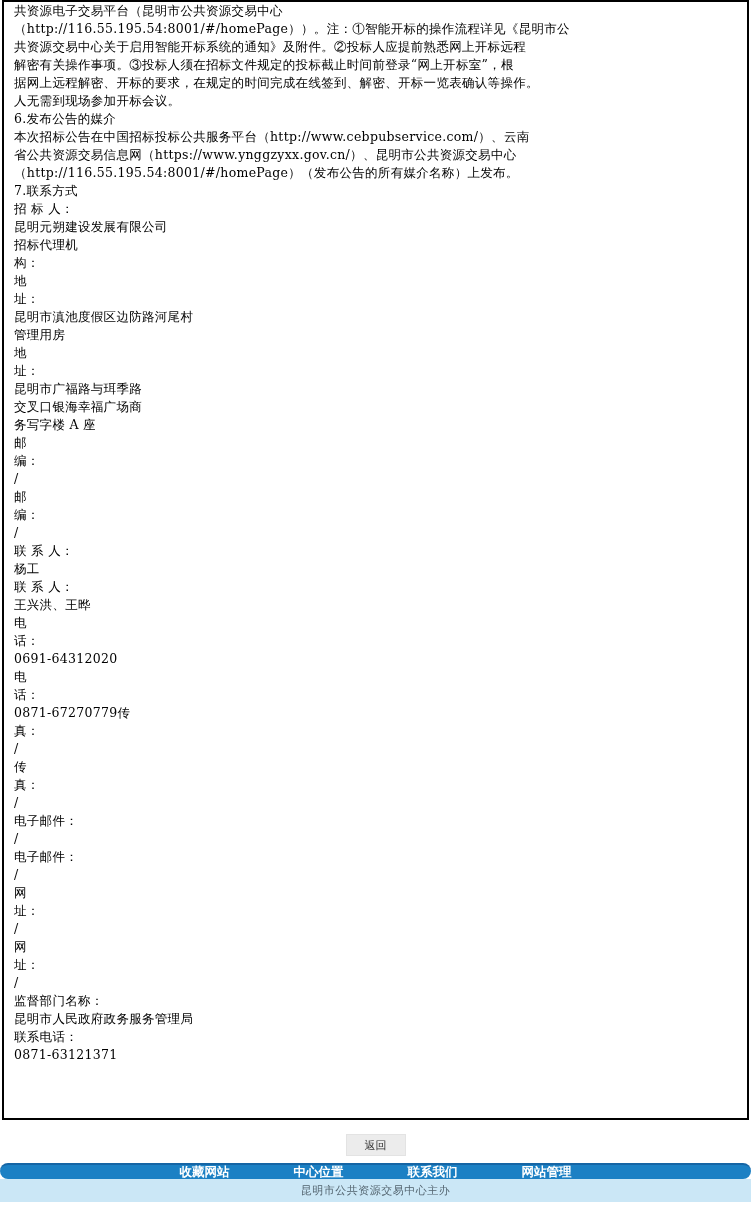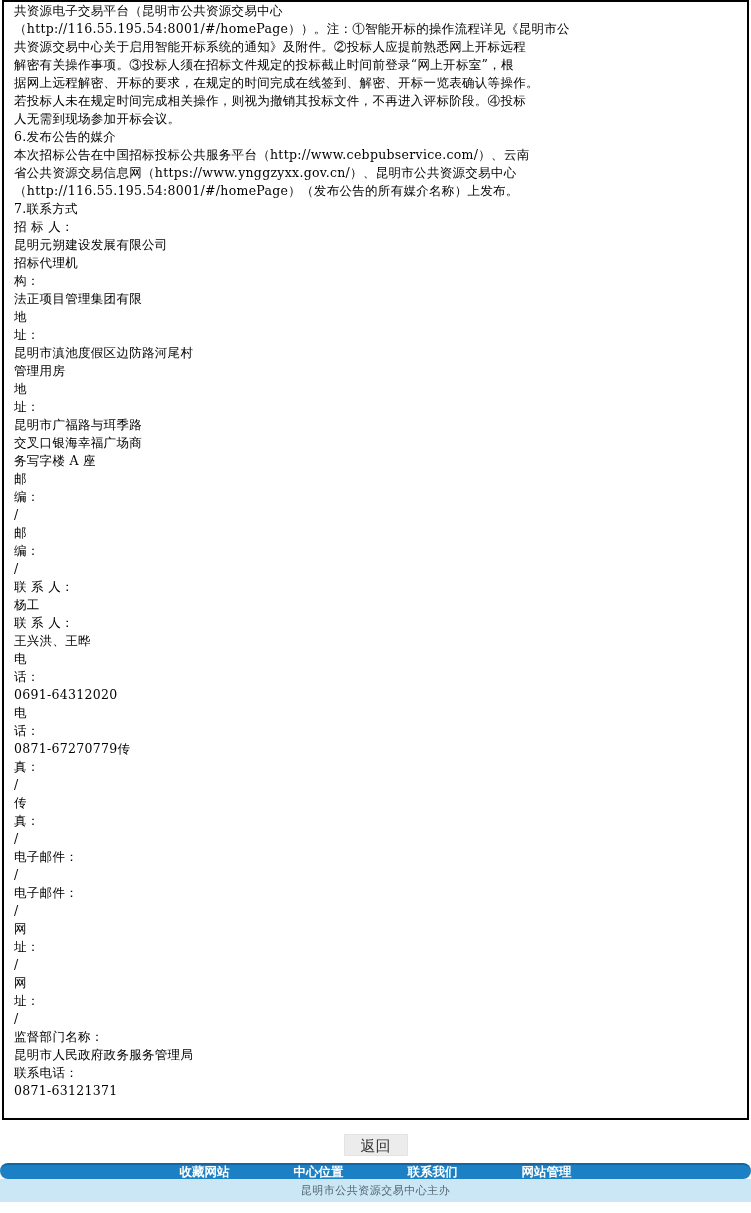--- a/index.html
+++ b/index.html
@@ -35,21 +35,21 @@
     height: 22px;
   }
   .back-btn {
     display: inline-block;
     min-width: 60px;
     height: 22px;
     line-height: 22px;
     background: var(--button_bg, #ececec);
     border: 1px solid #e3e3e3;
     color: #333;
-    font-size: 15px;
+    font-size: 11px;
     font-family: "DejaVu Serif", "Liberation Serif", serif;
     text-align: center;
     padding: 0 16px;
     cursor: pointer;
   }
   .footer-nav {
     margin-top: 7px;
     height: 16px;
     background: var(--nav_bar, #1b80c4);
     border-top: 2px solid var(--nav_bar_top, #1565a5);
@@ -87,32 +87,30 @@
 <body>
 
 <div class="page">
 
   <div class="content-box">
       <div class="content-line">共资源电子交易平台（昆明市公共资源交易中心</div>
       <div class="content-line">（http://116.55.195.54:8001/#/homePage））。注：①智能开标的操作流程详见《昆明市公</div>
       <div class="content-line">共资源交易中心关于启用智能开标系统的通知》及附件。②投标人应提前熟悉网上开标远程</div>
       <div class="content-line">解密有关操作事项。③投标人须在招标文件规定的投标截止时间前登录“网上开标室”，根</div>
       <div class="content-line">据网上远程解密、开标的要求，在规定的时间完成在线签到、解密、开标一览表确认等操作。</div>
-      <div class="content-line">若投标人未在规定时间完成相关操作，则视为撤销其投标文件，不再进入评标阶段。④投标</div>
       <div class="content-line">人无需到现场参加开标会议。</div>
       <div class="content-line">6.发布公告的媒介</div>
       <div class="content-line">本次招标公告在中国招标投标公共服务平台（http://www.cebpubservice.com/）、云南</div>
       <div class="content-line">省公共资源交易信息网（https://www.ynggzyxx.gov.cn/）、昆明市公共资源交易中心</div>
       <div class="content-line">（http://116.55.195.54:8001/#/homePage）（发布公告的所有媒介名称）上发布。</div>
       <div class="content-line">7.联系方式</div>
       <div class="content-line">招 标 人：</div>
       <div class="content-line">昆明元朔建设发展有限公司</div>
       <div class="content-line">招标代理机</div>
       <div class="content-line">构：</div>
-      <div class="content-line">法正项目管理集团有限</div>
       <div class="content-line">地</div>
       <div class="content-line">址：</div>
       <div class="content-line">昆明市滇池度假区边防路河尾村</div>
       <div class="content-line">管理用房</div>
       <div class="content-line">地</div>
       <div class="content-line">址：</div>
       <div class="content-line">昆明市广福路与珥季路</div>
       <div class="content-line">交叉口银海幸福广场商</div>
       <div class="content-line">务写字楼 A 座</div>
       <div class="content-line">邮</div>

